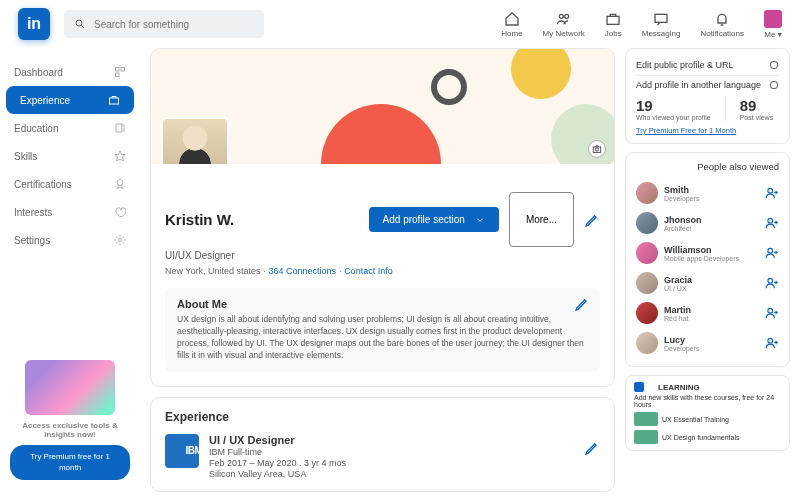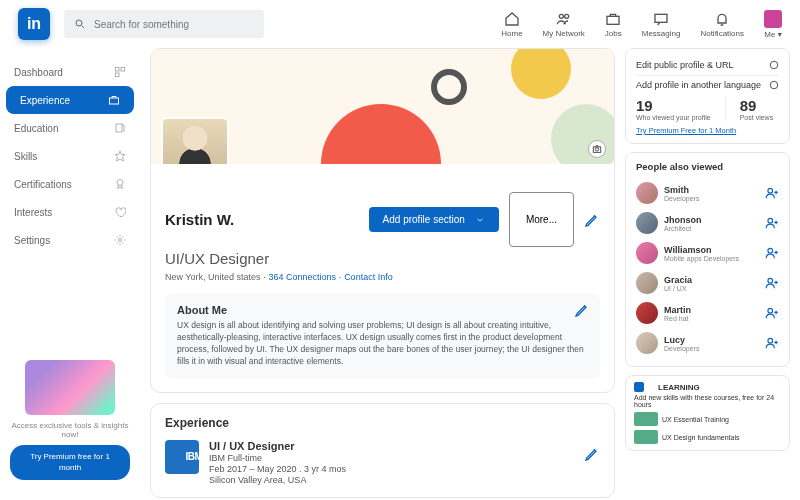--- a/index.html
+++ b/index.html
@@ -15,62 +15,62 @@
 .nav-item svg { width:16px; height:16px; }
 .avatar-sm { width:18px; height:18px; background:#c49 ; border-radius:3px; }
 .body { display:flex; flex:1; overflow:hidden; }
 .sidebar { width:140px; padding:10px 0; display:flex; flex-direction:column; }
 .side-item { display:flex; align-items:center; justify-content:space-between; padding:8px 14px; color:#666; cursor:pointer; font-size:10px;gap:20px; }
 .side-item.active { background:#0a66c2; color:#fff; border-radius:8px; margin:0 6px; }
 .side-item svg { width:12px; height:12px; opacity:.5; }
 .side-item.active svg { opacity:1; }
 .promo { margin-top:auto; padding:10px; text-align:center; }
 .promo-img { width:90px; height:55px; margin:0 auto 6px; background:linear-gradient(135deg,#a8d 20%,#f9c 60%,#7ec 90%); border-radius:6px; }
-.promo-txt { font-size:8px; color:#888; margin-bottom:6px; }
+.promo-txt { font-size:8px; color:#888; margin-bottom:6px;font-weight:bold; }
 .promo-btn { background:#0a66c2; color:#fff; border:none; border-radius:14px; padding:7px 10px; font-size:8px; cursor:pointer; line-height:1.3; }
 .main { flex:1; overflow-y:auto; padding:0 10px 10px; background:#fff; }
 .card { background:#fff; border:1px solid #e6e6e6; border-radius:10px; margin-bottom:10px; }
 .cover { position:relative; height:115px; background:#fdf7ee; border-radius:10px 10px 0 0; overflow:hidden; }
 .circ { position:absolute; border-radius:50%; }
 .c1 { width:120px; height:120px; background:#f25a4a; left:170px; top:55px; }
 .c2 { width:60px; height:60px; background:#f3c94b; left:360px; top:-10px; }
 .c3 { width:70px; height:70px; background:#d8e8d0; left:400px; top:55px; }
 .c4 { width:36px; height:36px; border:6px solid #555; left:280px; top:20px; background:transparent; }
 .cover-cam { position:absolute; right:8px; bottom:6px; width:18px; height:18px; border:1px solid #aaa; border-radius:50%; display:flex; align-items:center; justify-content:center; background:#fff; }
 .cover-cam svg{width:10px;height:10px;}
 .profpic { position:absolute; left:10px; top:68px; width:68px; height:68px; border-radius:6px; background:linear-gradient(180deg,#e8d9b8,#c8b898); border:2px solid #fff; overflow:hidden; }
 .profpic::after{content:"";position:absolute;inset:0;background:radial-gradient(circle at 50% 30%,#f0e0c8 22%,transparent 23%),radial-gradient(circle at 50% 70%,#333 28%,transparent 29%);}
 .profile-head { padding:28px 14px 12px; position:relative; }
 .name-row { display:flex; align-items:center; gap:10px; }
 .name { font-size:15px; font-weight:700; color:#222; }
 .btn-primary { background:#0a66c2; color:#fff; border:none; border-radius:4px; padding:7px 14px; font-size:10px; display:flex; align-items:center; gap:10px; cursor:pointer; margin-left:auto; }
 .btn-outline { background:#fff; border:1px solid #888; border-radius:4px; padding:21px 16px; font-size:10px; cursor:pointer; }
 .pencil { width:16px; height:16px; color:#0a66c2; cursor:pointer; }
-.subtitle { font-size:15px; color:#555; margin-top:3px; }
+.subtitle { font-size:10px; color:#555; margin-top:3px; }
 .meta { font-size:9px; color:#666; margin-top:5px; }
 .meta .link { color:#0a66c2; cursor:pointer; }
 .section-box { background:#f7f9fb; margin:0 14px 14px; border-radius:6px; padding:10px 12px; position:relative; }
 .section-title { font-size:11px; font-weight:700; margin-bottom:4px; }
 .section-body { font-size:8.5px; color:#555; line-height:1.4; }
 .section-box .pencil { position:absolute; right:10px; top:8px; }
 .exp-card { padding:12px 14px; }
 .exp-head { font-size:12px; font-weight:700; margin-bottom:10px; }
 .exp-row { display:flex; gap:10px; position:relative; }
 .co-logo { width:34px; height:34px; background:#1f70c1; color:#fff; border-radius:4px; display:flex; align-items:center; justify-content:center; font-size:10px; font-weight:700; letter-spacing:-.5px;padding-left:24px; }
 .exp-info .t{font-size:11px;font-weight:700;}
 .exp-info .s{font-size:9px;color:#555;margin-top:1px;}
 .exp-row .pencil{position:absolute;right:0;top:6px;}
 .rail { width:175px; padding:0 10px 10px 0; overflow-y:auto; }
 .rail-card { border:1px solid #e6e6e6; border-radius:8px; padding:8px 10px; margin-bottom:8px; background:#fff; }
 .rail-row { display:flex; justify-content:space-between; align-items:center; font-size:9px; padding:3px 0; }
 .rail-stats { display:flex; gap:14px; margin-top:4px; }
 .stat .n{font-size:15px;font-weight:700;}
 .stat .l{font-size:7px;color:#666;}
 .rail-link { color:#0a66c2; font-size:7.5px; margin-top:5px; text-decoration:underline; cursor:pointer; display:inline-block; }
-.rail-title { font-size:9.5px; font-weight:700; margin-bottom:6px; }
+.rail-title { font-size:9.5px; font-weight:400; margin-bottom:6px;text-align:right; }
 .people-row { display:flex; align-items:center; gap:6px; padding:4px 0; }
 .pavatar { width:22px; height:22px; border-radius:50%; background:#bbb; flex-shrink:0; }
 .pa-0{background:linear-gradient(135deg,#d9a,#a76);} .pa-1{background:linear-gradient(135deg,#89a,#567);} .pa-2{background:linear-gradient(135deg,#e7a,#b58);} .pa-3{background:linear-gradient(135deg,#cba,#987);} .pa-4{background:linear-gradient(135deg,#c44,#822);} .pa-5{background:linear-gradient(135deg,#dcb,#a98);}
 .pinfo { flex:1; min-width:0; }
 .pinfo .n{font-size:9px;font-weight:600;}
 .pinfo .r{font-size:7px;color:#888;}
 .connect-ic { width:14px; height:14px; color:#0a66c2; }
 .learn-card{padding:6px 8px;font-size:7px;}
 .learn-head{display:flex;align-items:center;gap:14px;font-size:8px;margin-bottom:2px;}
 .learn-head .sq{width:10px;height:10px;background:#0a66c2;border-radius:2px;}

